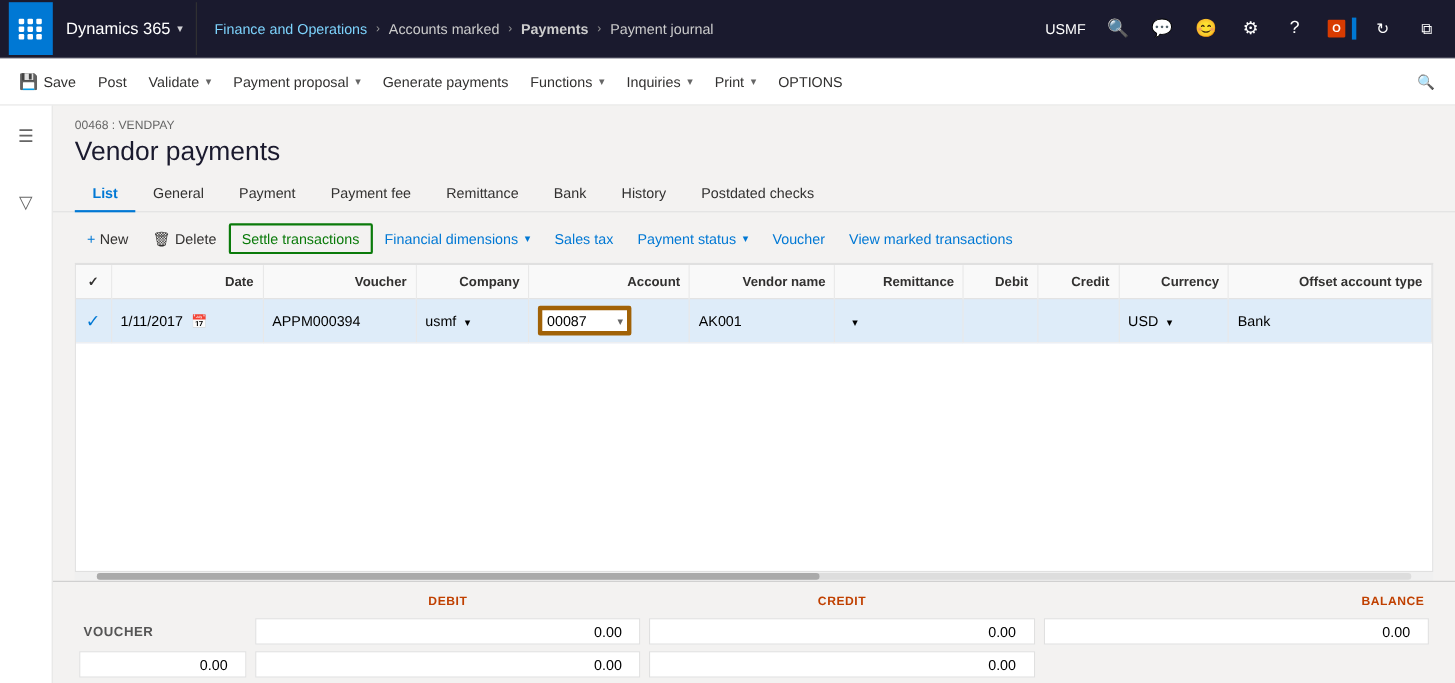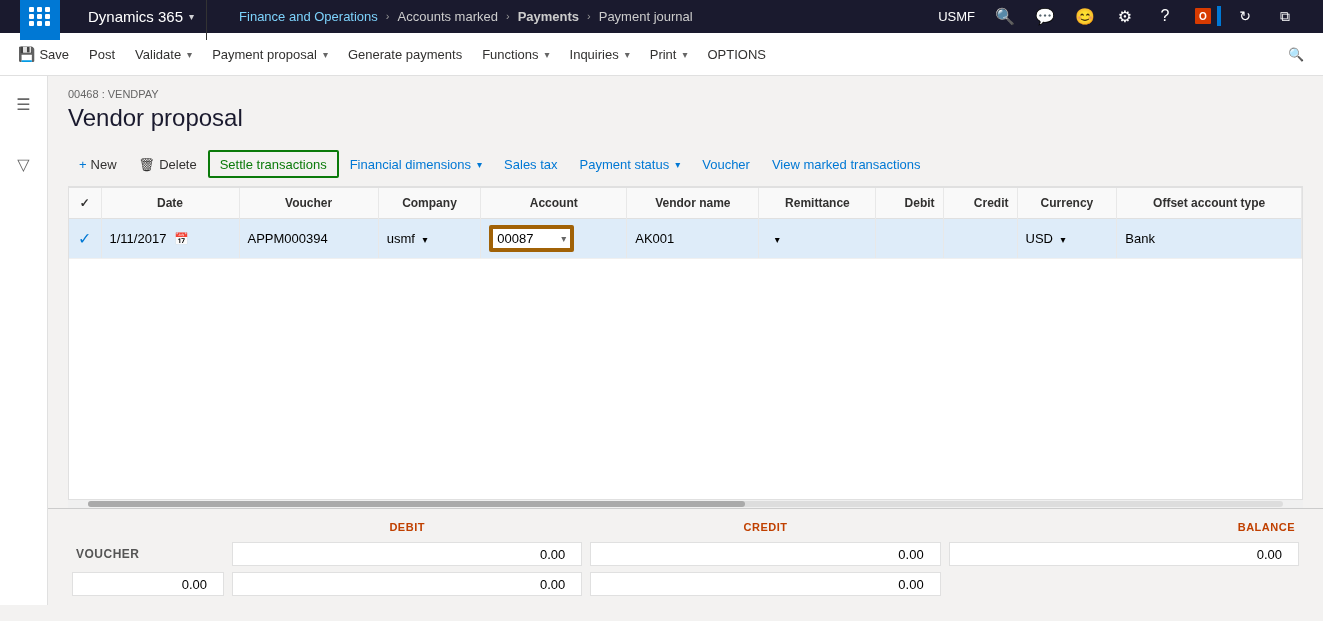--- a/index.html
+++ b/index.html
@@ -1,26 +1,26 @@
 <!DOCTYPE html>
 <html><head>
   <meta charset="utf-8">
   <style>
     * { box-sizing: border-box; margin: 0; padding: 0; }
     body { font-family: 'Segoe UI', Arial, sans-serif; font-size: 13px; background: #f3f2f1; overflow: hidden; }
 
     
     .top-nav {
       background: #1a1a2e;
-      height: 32px;
+      height: 52px;
       display: flex;
       align-items: center;
       color: white;
-      padding: 0 20px;
-      gap: 16px;
+      padding: 0 8px;
+      gap: 0;
     }
     .nav-apps-btn {
       width: 40px; height: 48px;
       display: flex; align-items: center; justify-content: center;
       cursor: pointer;
       background: #0078d4;
     }
     .nav-apps-grid {
       display: grid; grid-template-columns: repeat(3,6px); gap: 2px;
     }
@@ -144,21 +144,21 @@
       border: 1px solid #e0e0e0;
     }
     table {
       width: 100%; border-collapse: collapse; font-size: 13px;
     }
     thead tr {
       background: #f9f9f9;
       border-bottom: 1px solid #e0e0e0;
     }
     th {
-      padding: 8px 8px; text-align: center; font-weight: 600;
+      padding: 8px 8px; text-align: right; font-weight: 600;
       color: #323130; font-size: 12px; white-space: nowrap;
       border-right: 1px solid #e8e8e8;
     }
     td {
       padding: 6px 8px; border-bottom: 1px solid #f0f0f0;
       border-right: 1px solid #e8e8e8; font-size: 13px;
     }
     tr.selected { background: #deecf9; }
     tr.selected td { background: #deecf9; }
 
@@ -304,23 +304,33 @@
 
   <div class="sidebar-left">
     <div class="sidebar-icon">☰</div>
     <div class="sidebar-icon" style="margin-top:20px;">▽</div>
   </div>
 
   <div class="main-content">
 
     <div class="page-header">
       <div class="page-journal-id">00468 : VENDPAY</div>
-      <div class="page-title">Vendor proposal</div>
-    </div>
-
+      <div class="page-title">Vendor payments</div>
+    </div>
+
+    <div class="tabs">
+      <div class="tab active">List</div>
+      <div class="tab">General</div>
+      <div class="tab">Payment</div>
+      <div class="tab">Payment fee</div>
+      <div class="tab">Remittance</div>
+      <div class="tab">Bank</div>
+      <div class="tab">History</div>
+      <div class="tab">Postdated checks</div>
+    </div>
 
     <div class="content-area">
 
       <div class="action-bar">
         <button class="action-btn">
           <span style="color:#0078d4;">+</span>
           <span>New</span>
         </button>
         <button class="action-btn">
           <span>🗑</span>

